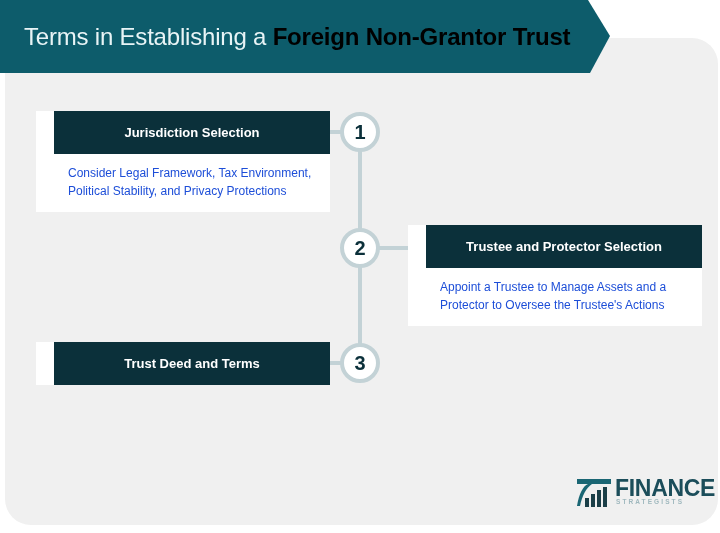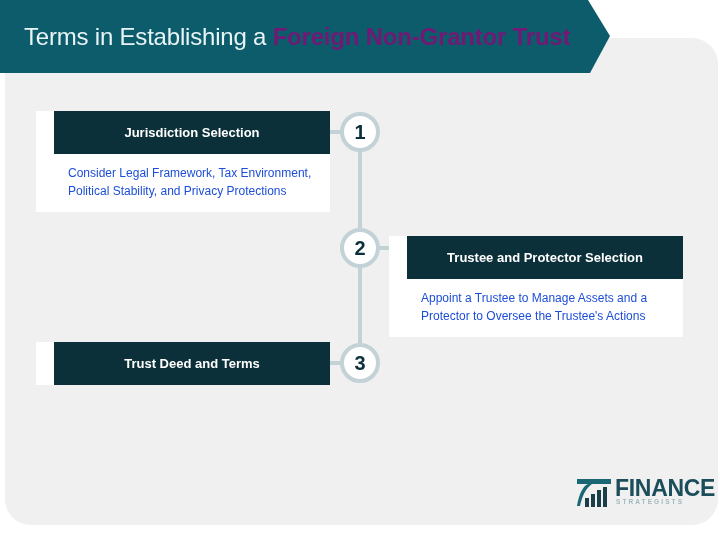--- a/index.html
+++ b/index.html
@@ -13,21 +13,21 @@
     background: #f0f0f0; border-radius: 26px;
   }
   .banner {
     position: absolute; left: 0; top: 0; width: 612px; height: 73px;
   }
   .banner svg { position: absolute; left: 0; top: 0; }
   .banner-title {
     position: absolute; left: 24px; top: 22px; font-size: 24px; line-height: 30px;
     color: #e8f4f6; white-space: nowrap; letter-spacing: -0.2px;
   }
-  .banner-title b { color: #701a75; font-weight: 700; }
+  .banner-title b { color: #000000; font-weight: 700; }
 
   .connector-v {
     position: absolute; left: 358px; top: 132px; width: 4px; height: 231px;
     background: #c3d2d6;
   }
   .connector-h {
     position: absolute; height: 4px; background: #c3d2d6;
   }
   .step-circle {
     position: absolute; width: 32px; height: 32px; border-radius: 50%;
@@ -78,21 +78,21 @@
 
 <div class="step-circle" style="left:340px; top:112px;">1</div>
 <div class="step-circle" style="left:340px; top:228px;">2</div>
 <div class="step-circle" style="left:340px; top:343px;">3</div>
 
 <div class="card" style="left:36px; top:111px;">
   <div class="card-header">Jurisdiction Selection</div>
   <div class="card-body">Consider Legal Framework, Tax Environment, Political Stability, and Privacy Protections</div>
 </div>
 
-<div class="card" style="left:389px; top:225px;margin-top:11px;">
+<div class="card" style="left:408px; top:225px;">
   <div class="card-header">Trustee and Protector Selection</div>
   <div class="card-body">Appoint a Trustee to Manage Assets and a Protector to Oversee the Trustee's Actions</div>
 </div>
 
 <div class="card" style="left:36px; top:342px;">
   <div class="card-header">Trust Deed and Terms</div>
 </div>
 
 <div class="logo">
   <svg width="36" height="30" viewBox="0 0 36 30" style="position:absolute;left:0;top:0;">

